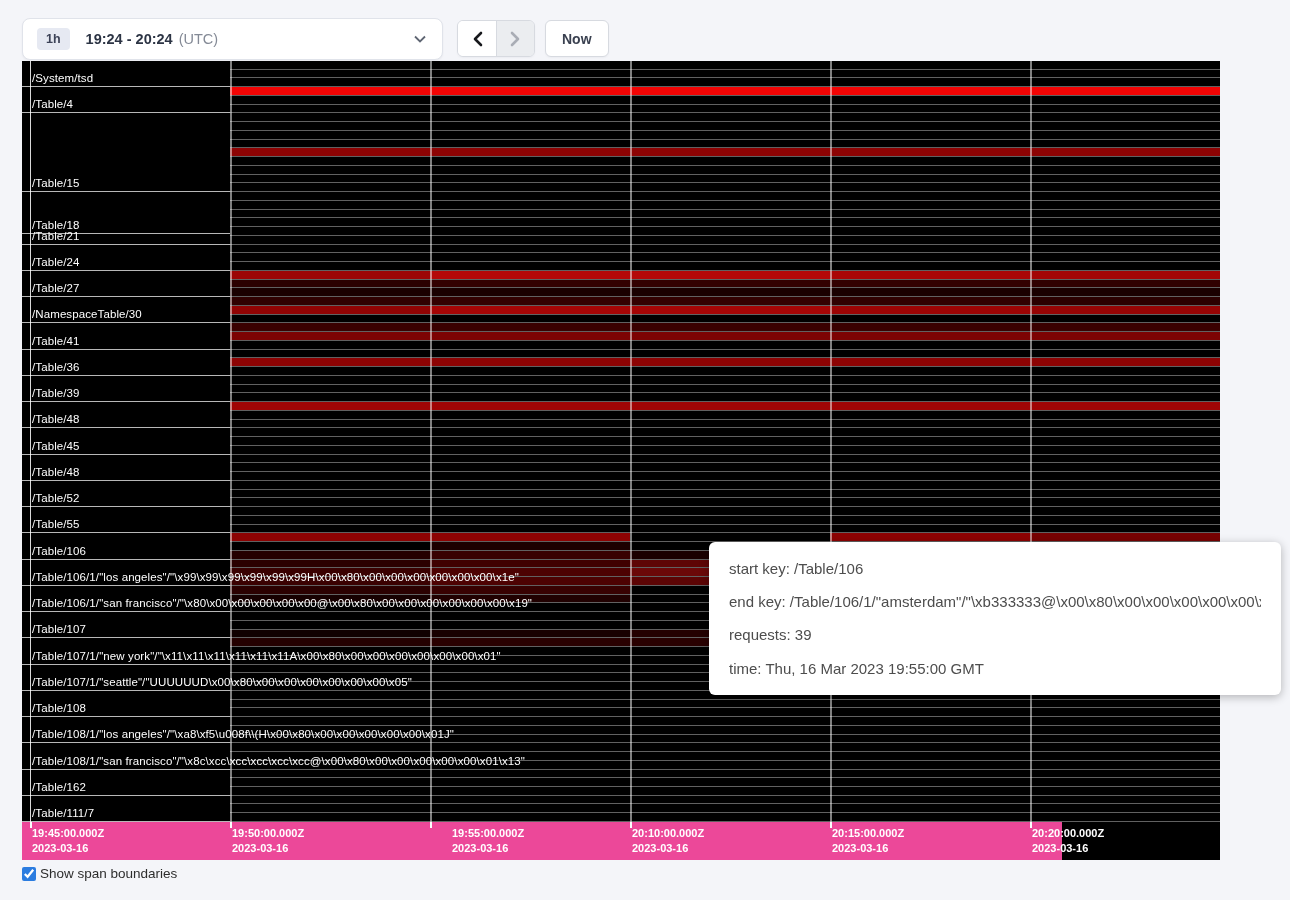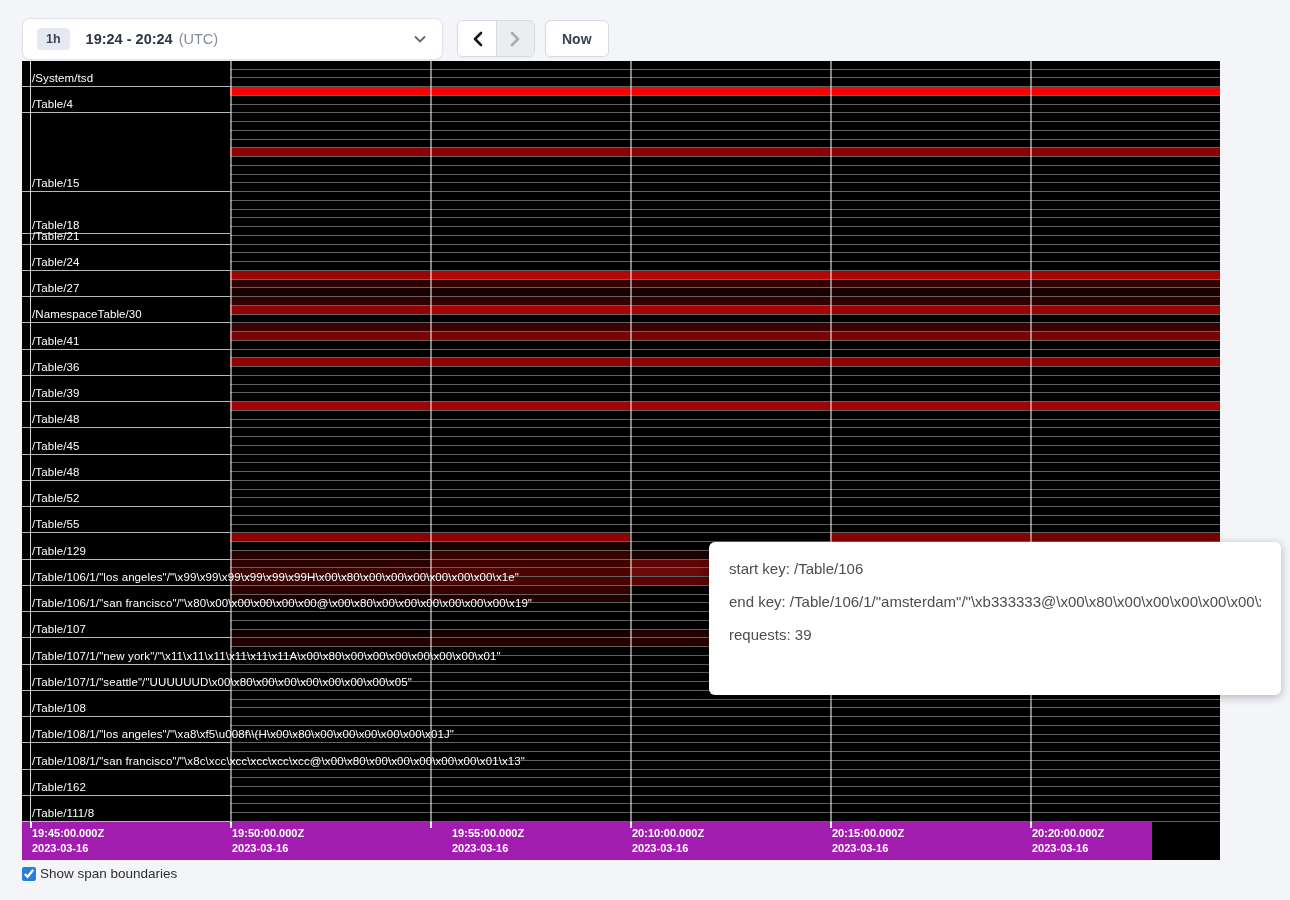--- a/index.html
+++ b/index.html
@@ -66,21 +66,21 @@
                 border-bottom:1px solid rgba(255,255,255,.72); z-index:4; }
   .label-cell span {
     position:absolute; left:10px; bottom:2px; white-space:nowrap;
     color:#fff; font-size:11.5px; letter-spacing:.1px; z-index:4;
   }
 
   .vline { position:absolute; top:0; height:761px; width:2px;
            background:rgba(255,255,255,.5); z-index:3; }
   .vline.thin { width:1px; background:rgba(255,255,255,.85); }
 
-  .kv-axis { position:absolute; left:0; top:761px; width:1130px; height:38px; background:#a21caf; }
+  .kv-axis { position:absolute; left:0; top:761px; width:1040px; height:38px; background:#ec4899; }
   .tick { position:absolute; top:0; width:2px; height:6px; background:#fff; }
   .tick-label { position:absolute; top:4px; color:#fff; font-size:11px; font-weight:bold; line-height:15px; white-space:nowrap; }
 
   
   .kv-tooltip {
     position:absolute; left:709px; top:542px; width:572px; height:153px;
     background:#fff; border-radius:6px; box-shadow:0 2px 10px rgba(0,0,0,.28);
     padding:10px 20px; z-index:10;
   }
   .kv-tooltip p { font-size:15px; color:#4d4d4d; line-height:33.2px; white-space:nowrap; overflow:hidden; }
@@ -773,21 +773,21 @@
       <div class="label-cell" style="top: 393.621px; height: 26.2414px;">
         <span>/Table/48</span>
       </div>
       <div class="label-cell" style="top: 419.862px; height: 26.2414px;">
         <span>/Table/52</span>
       </div>
       <div class="label-cell" style="top: 446.103px; height: 26.2414px;">
         <span>/Table/55</span>
       </div>
       <div class="label-cell" style="top: 472.345px; height: 26.2414px;">
-        <span>/Table/129</span>
+        <span>/Table/106</span>
       </div>
       <div class="label-cell" style="top: 498.586px; height: 26.2414px;">
         <span>/Table/106/1/"los angeles"/"\x99\x99\x99\x99\x99\x99H\x00\x80\x00\x00\x00\x00\x00\x00\x1e"</span>
       </div>
       <div class="label-cell" style="top: 524.828px; height: 26.2414px;">
         <span>/Table/106/1/"san francisco"/"\x80\x00\x00\x00\x00\x00@\x00\x80\x00\x00\x00\x00\x00\x00\x19"</span>
       </div>
       <div class="label-cell" style="top: 551.069px; height: 26.2414px;">
         <span>/Table/107</span>
       </div>
@@ -803,21 +803,21 @@
       <div class="label-cell" style="top: 656.034px; height: 26.2414px;">
         <span>/Table/108/1/"los angeles"/"\xa8\xf5\u008f\\(H\x00\x80\x00\x00\x00\x00\x00\x01J"</span>
       </div>
       <div class="label-cell" style="top: 682.276px; height: 26.2414px;">
         <span>/Table/108/1/"san francisco"/"\x8c\xcc\xcc\xcc\xcc\xcc@\x00\x80\x00\x00\x00\x00\x00\x01\x13"</span>
       </div>
       <div class="label-cell" style="top: 708.517px; height: 26.2414px;">
         <span>/Table/162</span>
       </div>
       <div class="label-cell" style="top: 734.759px; height: 26.2414px;">
-        <span>/Table/111/8</span>
+        <span>/Table/111/7</span>
       </div>
       <div class="vline thin" style="left: 8px;"></div>
       <div class="vline" style="left: 208px;"></div>
       <div class="vline" style="left: 408px;"></div>
       <div class="vline" style="left: 608px;"></div>
       <div class="vline" style="left: 808px;"></div>
       <div class="vline" style="left: 1008px;"></div>
     </div>
   <div class="kv-axis" id="kv-axis">
       <div class="tick" style="left: 8px;"></div>
@@ -850,18 +850,19 @@
         <div>20:20:00.000Z</div>
         <div>2023-03-16</div>
       </div>
     </div>
 </div>
 
 <div class="kv-tooltip" id="kv-tooltip">
     <p>start key: /Table/106</p>
     <p>end key: /Table/106/1/"amsterdam"/"\xb333333@\x00\x80\x00\x00\x00\x00\x00\x00#"</p>
     <p>requests: 39</p>
+    <p>time: Thu, 16 Mar 2023 19:55:00 GMT</p>
   </div>
 
 <div class="span-toggle">
   <input type="checkbox" id="spanCb" checked="" style="">
   <label for="spanCb">Show span boundaries</label>
 </div>
 
 </body></html>

